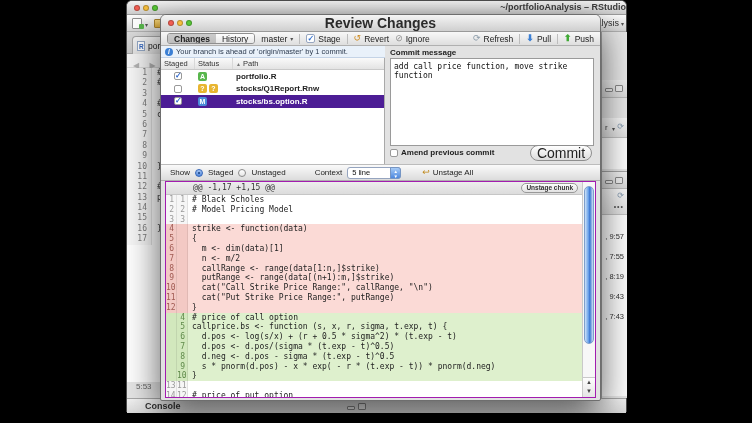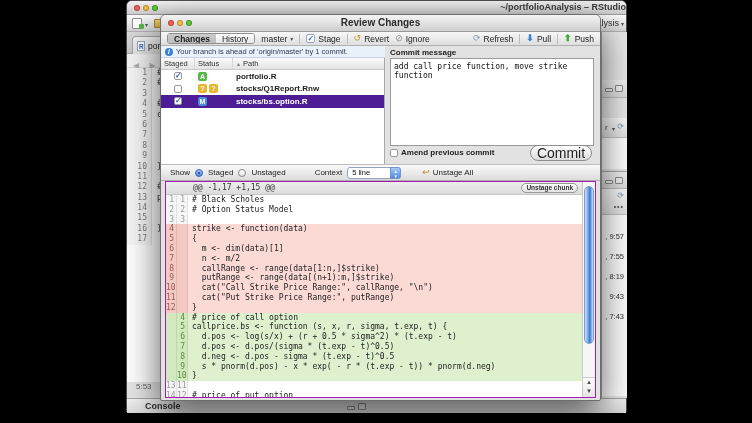--- a/index.html
+++ b/index.html
@@ -66,21 +66,21 @@
   .refresh-glyph{color:#7f96ad;font-size:8px}
   .dots-glyph{color:#555;font-size:7px;letter-spacing:1px}
   .time-row{height:20px;font-size:7.5px;color:#333;text-align:right;padding-right:3px;line-height:20px;white-space:nowrap}
 
   
   .dlg{position:absolute;left:160px;top:14px;width:441px;height:387px;background:#e2e2e2;
        border:1px solid #6e6e6e;border-radius:6px 6px 2px 2px;box-shadow:0 14px 36px rgba(0,0,0,.65)}
   .dlg-title{height:17px;background:linear-gradient(#f4f4f4,#cfcfcf);border-bottom:1px solid #999;
              border-radius:5px 5px 0 0;position:relative}
   .dlg-title .lights{top:5px}
-  .dlg-title-text{text-align:center;font-size:10px;font-weight:bold;line-height:16px;color:#2b2b2b}
+  .dlg-title-text{text-align:center;font-size:14px;font-weight:bold;line-height:16px;color:#2b2b2b}
 
   .dlg-toolbar{position:absolute;left:0;top:17px;right:0;height:14px;
                background:linear-gradient(#f8f8f8,#dedede);border-bottom:1px solid #b0b0b0;
                display:flex;align-items:center;padding:0 6px;gap:6px;font-size:8.5px;color:#222}
   .seg{display:flex;border:1px solid #8f8f8f;border-radius:3px;overflow:hidden;height:11px}
   .seg div{padding:0 6px;line-height:10px;background:linear-gradient(#fdfdfd,#e8e8e8)}
   .seg .active{background:linear-gradient(#cbcbcb,#bdbdbd);font-weight:bold}
   .vsep{width:1px;height:10px;background:#bdbdbd}
   .tbtn{display:flex;align-items:center;gap:3px;cursor:default}
   .caret{font-size:6px;color:#555}
@@ -467,21 +467,21 @@
 
         <div class="d-row ctx">
           <span class="o">1</span>
           <span class="n">1</span>
           <span class="t"># Black Scholes</span>
         </div>
 
         <div class="d-row ctx">
           <span class="o">2</span>
           <span class="n">2</span>
-          <span class="t"># Option Status Model</span>
+          <span class="t"># Model Pricing Model</span>
         </div>
 
         <div class="d-row ctx">
           <span class="o">3</span>
           <span class="n">3</span>
           <span class="t"></span>
         </div>
 
         <div class="d-row del">
           <span class="o">4</span>

